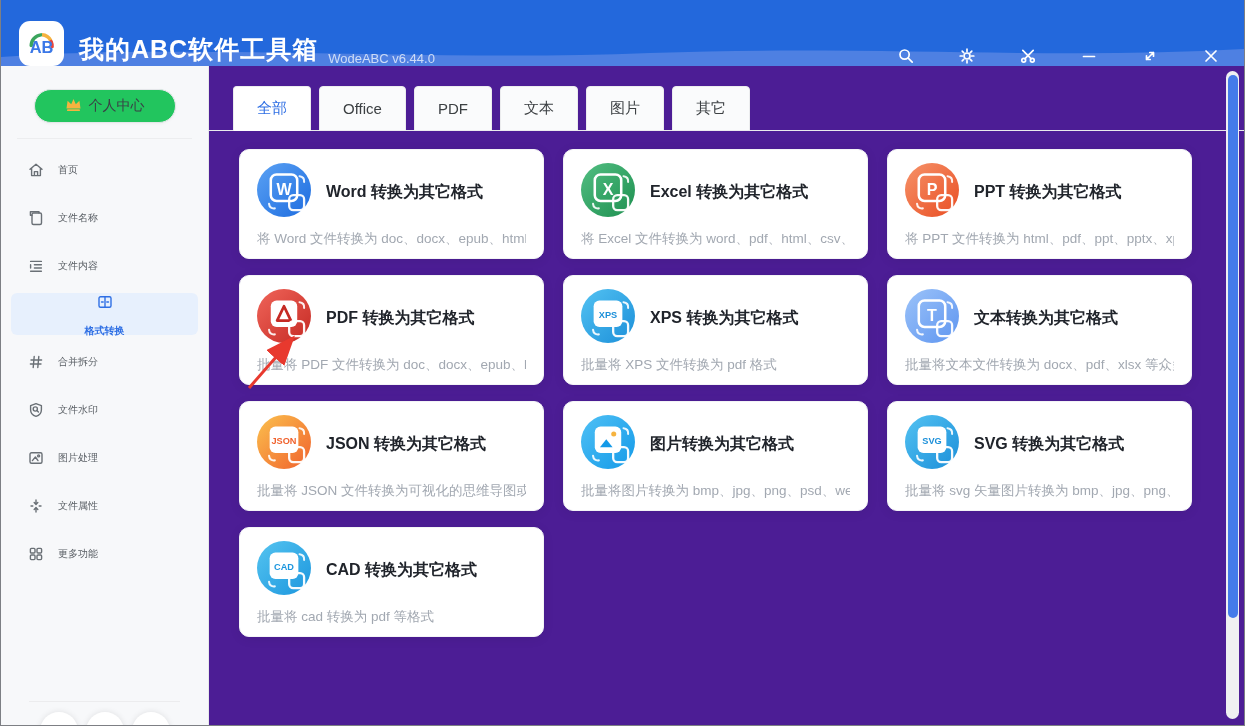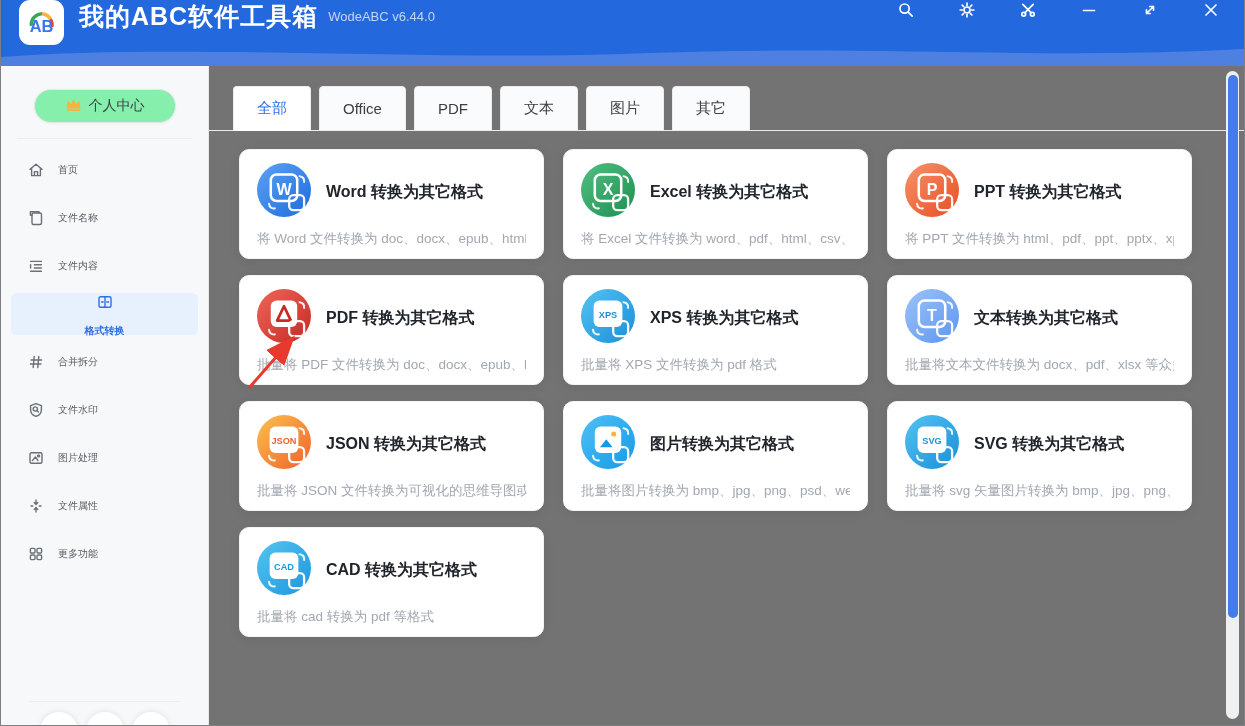--- a/index.html
+++ b/index.html
@@ -4,50 +4,50 @@
 <style>
   :root{
     --accent:#2F6FE4; --titlebar:#2368DC; --wave:#4E80E2; --sidebar-bg:#F7F8FA;
     --selected-bg:#E7F0FD; --thumb:#447BEA; --annot:#E8392E;
   }
   *{margin:0;padding:0;box-sizing:border-box;}
   body{font-family:"Liberation Sans","DejaVu Sans",sans-serif;background:#888;}
   .window{position:relative;width:1245px;height:726px;background:#fff;overflow:hidden;
     border:1px solid #7d7f84;border-top:none;}
   
-  .titlebar{position:relative;height:66px;background:var(--titlebar);display:flex;align-items:flex-start;
+  .titlebar{position:relative;height:66px;background:var(--titlebar);display:flex;align-items:flex-end;
     padding:0 0 0 18px;overflow:hidden;}
   .titlebar svg.wave{position:absolute;left:0;bottom:0;width:100%;height:26px;pointer-events:none;}
   .logo{position:relative;z-index:2;width:45px;height:45px;background:#fff;border-radius:11px;
     display:flex;align-items:center;justify-content:center;flex:0 0 auto;}
   .app-title{position:relative;z-index:2;margin-left:15px;color:#fff;font-size:25px;font-weight:700;letter-spacing:1px;}
   .app-version{position:relative;z-index:2;margin-left:10px;margin-top:9px;color:rgba(255,255,255,.72);font-size:13px;}
   .tb-spacer{flex:1;}
   .tb-btns{position:relative;z-index:2;display:flex;align-items:center;gap:41px;padding-right:23px;}
   .tb-btn{width:20px;height:20px;color:#fff;cursor:pointer;display:flex;align-items:center;justify-content:center;}
   .tb-btn svg{width:20px;height:20px;stroke:#fff;stroke-width:1.7;fill:none;stroke-linecap:round;stroke-linejoin:round;}
   
   .app-body{display:flex;height:660px;}
   .sidebar{position:relative;width:208px;background:var(--sidebar-bg);border-right:1px solid #E7E8EA;flex:0 0 auto;}
-  .profile-btn{margin:23px auto 0;width:142px;height:34px;background:#86efac;border:1px solid #E4E6E9;
+  .profile-btn{margin:23px auto 0;width:142px;height:34px;background:#22c55e;border:1px solid #E4E6E9;
     border-radius:17px;display:flex;align-items:center;justify-content:center;gap:7px;font-size:14px;color:#3A3F45;
     cursor:pointer;box-shadow:0 1px 3px rgba(0,0,0,.04);}
   .side-divider{margin:15px 16px 10px;border-top:1px solid #ECEDEF;}
   .side-menu{margin-top:10px;}
   .side-item{display:flex;align-items:center;gap:13px;height:42px;margin:0 10px 6px;padding:0 16px;
     border-radius:6px;color:#5B6066;font-size:10px;cursor:pointer;}
   .side-item .side-icon{width:18px;height:18px;display:flex;align-items:center;justify-content:center;color:#6A7076;}
   .side-item .side-icon svg{width:18px;height:18px;stroke:currentColor;stroke-width:1.4;fill:none;stroke-linecap:round;stroke-linejoin:round;}
   .side-item.selected{background:var(--selected-bg);color:var(--accent);font-weight:700;flex-direction:column;}
   .side-item.selected .side-icon{color:var(--accent);}
   .side-bottom-divider{position:absolute;bottom:24px;left:28px;right:28px;border-top:1px solid #ECECEE;}
   .side-circles{position:absolute;bottom:-24px;left:0;width:100%;display:flex;justify-content:center;gap:8px;}
   .side-circle{width:38px;height:38px;border-radius:50%;background:#fff;box-shadow:0 0 6px rgba(0,0,0,.10);cursor:pointer;}
   
-  .main{position:relative;flex:1;background:#737373;}
+  .main{position:relative;flex:1;background:#4c1d95;}
   .tabbar{display:flex;align-items:flex-end;gap:8px;padding-left:24px;margin-top:20px;border-bottom:1px solid #E9EAEC;}
   .tab{height:45px;padding:0 23px;display:flex;align-items:center;font-size:15px;color:#3C4043;cursor:pointer;
     background:#FAFBFC;border:1px solid #EBECEE;border-radius:4px 4px 0 0;margin-bottom:-1px;}
   .tab.active{background:#fff;color:var(--accent);border-bottom-color:#fff;}
   .cards{margin:18px 0 0 30px;display:grid;grid-template-columns:repeat(3,305px);gap:16px 19px;}
   .card{height:110px;background:#fff;border:1px solid #F3F4F6;border-radius:10px;
     box-shadow:0 2px 12px rgba(0,0,0,.07);padding:13px 17px;cursor:pointer;}
   .card-head{display:flex;align-items:center;gap:15px;}
   .card-title{font-size:16px;font-weight:700;color:#20242B;}
   .card-desc{margin-top:9px;font-size:13.5px;color:#A2A8B1;white-space:nowrap;overflow:hidden;}

